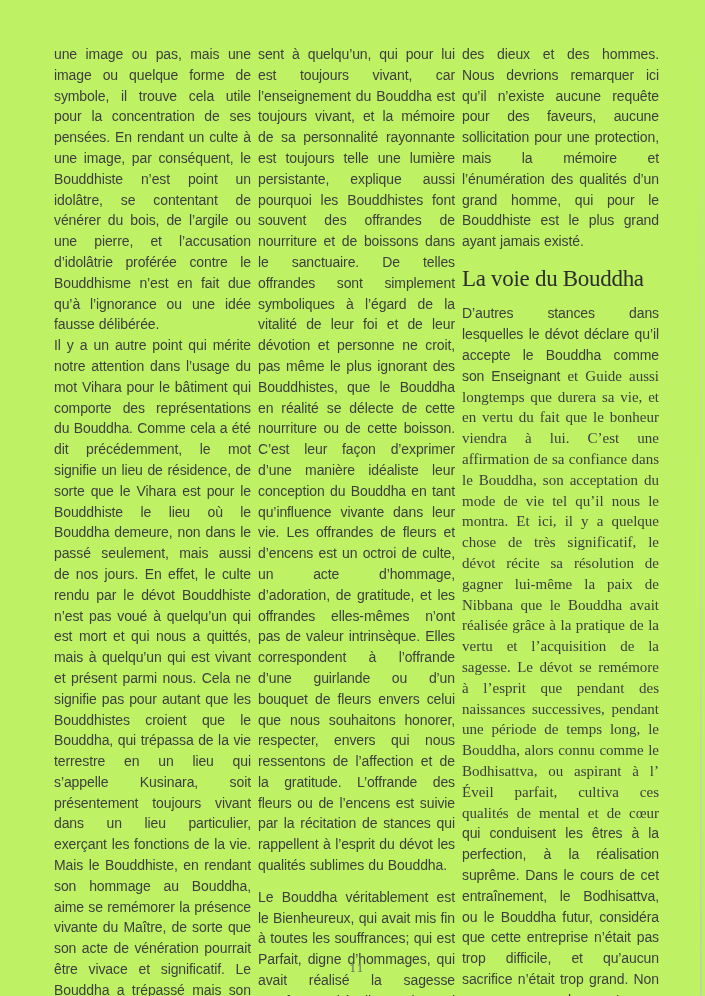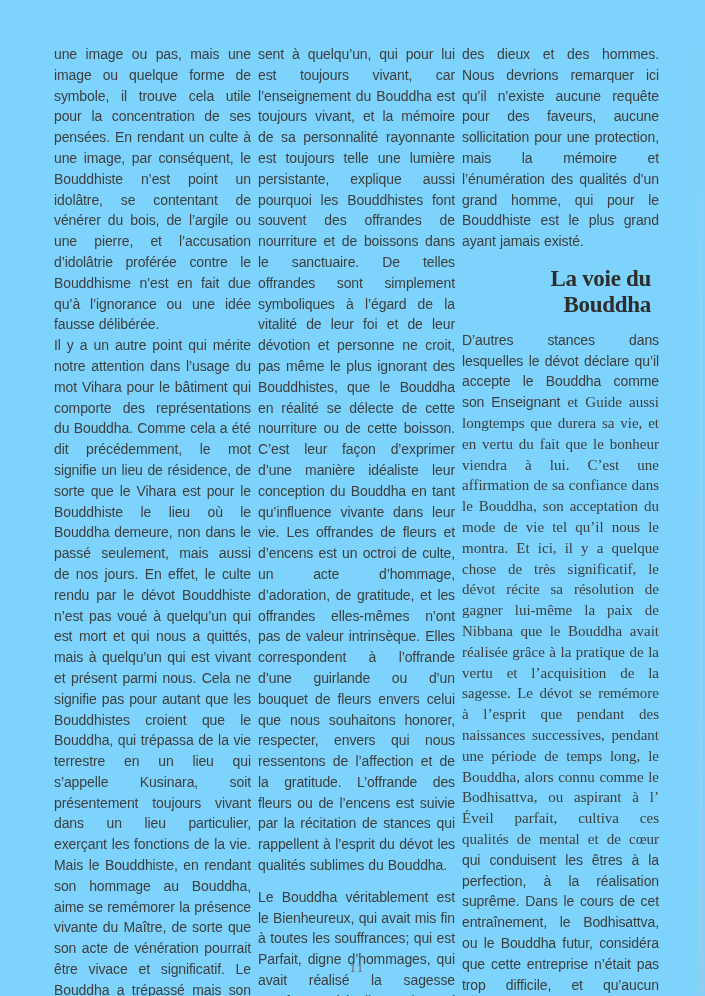--- a/index.html
+++ b/index.html
@@ -4,21 +4,21 @@
 <style>
   html, body {
     margin: 0;
     padding: 0;
     background: #ffffff;
   }
   .page {
     position: relative;
     width: 705px;
     height: 996px;
-    background: #7dd3fc;
+    background: #bef264;
     overflow: hidden;
     font-family: "Liberation Sans", sans-serif;
   }
   
   .scan-edge {
     position: absolute;
     top: 0;
     right: 3px;
     width: 2px;
     height: 100%;
@@ -54,27 +54,26 @@
   .para.spaced {
     margin-top: 11px;
   }
   .para .serif {
     font-family: "Liberation Serif", serif;
     font-size: 15px;
     letter-spacing: 0;
   }
   h2.heading {
     font-family: "Liberation Serif", serif;
-    font-weight: bold;
+    font-weight: normal;
     font-size: 23px;
     line-height: 1.15;
     color: #2d2d2d;
     letter-spacing: -0.3px;
     margin: 14px 8px 11px 0;
-    text-align: right;
   }
   .page-number {
     position: absolute;
     left: 8px;
     right: 0;
     bottom: 21px;
     text-align: center;
     font-family: "DejaVu Serif", serif;
     font-size: 11.5px;
     color: #6a6a6a;

